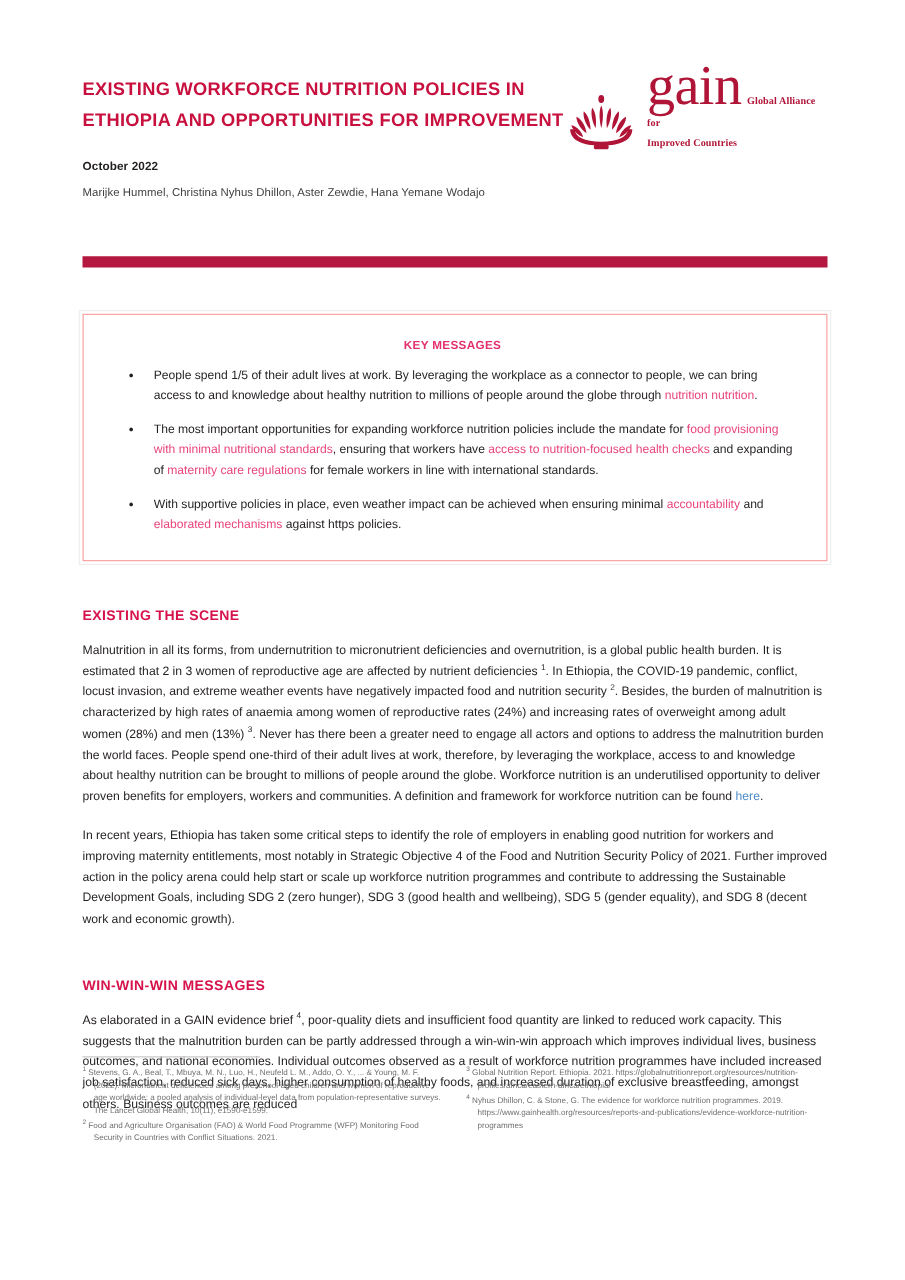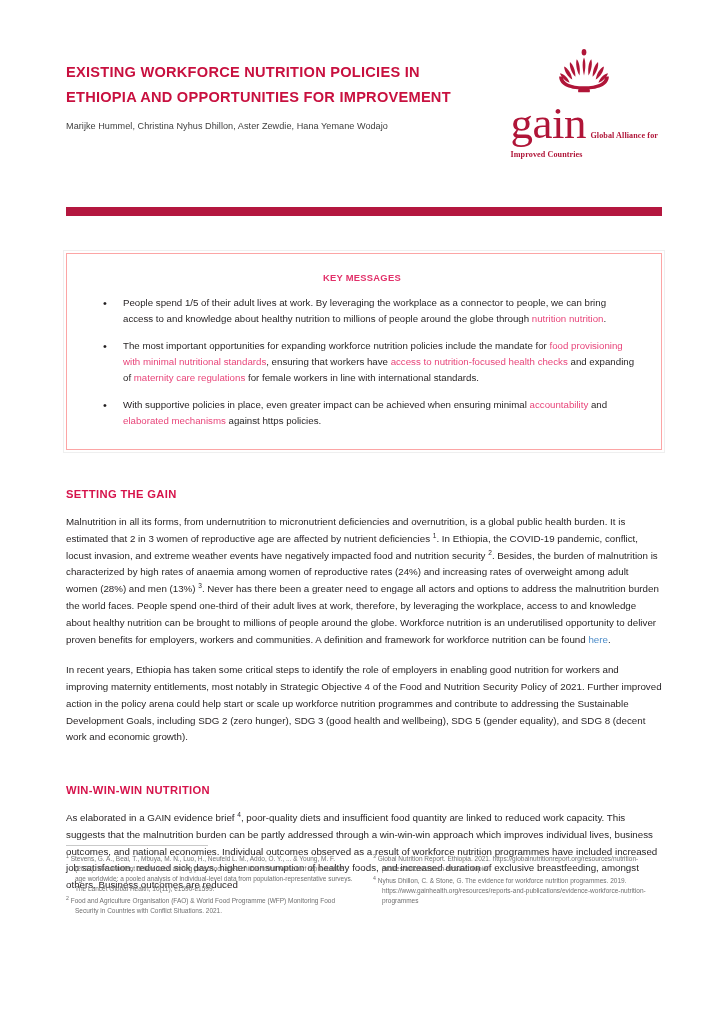--- a/index.html
+++ b/index.html
@@ -52,25 +52,24 @@
   .doc-authors {
     margin-top: 11px;
     font-size: 9.1px;
     color: #404040;
     letter-spacing: .05px;
   }
 
   
   .logo {
     display: flex;
-    align-items: center;
+    align-items: flex-end;
     gap: 9px;
     padding-top: 2px;
     padding-right: 4px;
-    flex-direction: column;
   }
   .logo-mark { width: 56px; height: 46px; flex: 0 0 auto; }
   .logo-text { line-height: 1; }
   .logo-word {
     font-family: "Liberation Serif", serif;
     font-size: 45px;
     line-height: 0.92;
     color: #b01538;
     letter-spacing: -0.5px;
     font-weight: normal;
@@ -189,20 +188,21 @@
 <body>
 
 <div class="page">
 
   <div class="header">
     <div class="header-left">
       <div class="doc-title">
         <span>EXISTING WORKFORCE NUTRITION POLICIES IN</span>
         <span class="line2">ETHIOPIA AND OPPORTUNITIES FOR IMPROVEMENT</span>
       </div>
+      <div class="doc-date">October 2022</div>
       <div class="doc-authors">Marijke Hummel, Christina Nyhus Dhillon, Aster Zewdie, Hana Yemane Wodajo</div>
     </div>
 
     <div class="logo">
       <span class="logo-mark">
         <svg viewBox="0 0 62 50" width="56" height="46" aria-hidden="true">
           <g fill="#b01538">
             <ellipse cx="31" cy="4.2" rx="2.6" ry="3.6"></ellipse>
             <path d="M31 10 C29 14 29 22 31 30 C33 22 33 14 31 10 Z"></path>
             <path d="M23 12 C21.5 16 22.5 24 26 30 C27 23 26 15.5 23 12 Z"></path>
@@ -228,29 +228,29 @@
     </div>
   </div>
 
   <div class="rule-red"></div>
 
   <div class="keybox">
     <div class="keybox-title">KEY MESSAGES</div>
     <ul class="key-list" id="key-list">
         <li><span class="bullet">•</span><span>People spend 1/5 of their adult lives at work. By leveraging the workplace as a connector to people, we can bring access to and knowledge about healthy nutrition to millions of people around the globe through </span><span class="hl">nutrition nutrition</span><span>.</span></li>
         <li><span class="bullet">•</span><span>The most important opportunities for expanding workforce nutrition policies include the mandate for </span><span class="hl">food provisioning with minimal nutritional standards</span><span>, ensuring that workers have </span><span class="hl">access to nutrition-focused health checks</span><span> and expanding of </span><span class="hl">maternity care regulations</span><span> for female workers in line with international standards.</span></li>
-        <li><span class="bullet">•</span><span>With supportive policies in place, even greater impact can be achieved when ensuring minimal </span><span class="hl">accountability</span><span> and </span><span class="hl">elaborated mechanisms</span><span> against https policies.</span></li>
+        <li><span class="bullet">•</span><span>With supportive policies in place, even weather impact can be achieved when ensuring minimal </span><span class="hl">accountability</span><span> and </span><span class="hl">elaborated mechanisms</span><span> against https policies.</span></li>
       </ul>
   </div>
 
   <div id="sections">
-      <div class="section-head">SETTING THE GAIN</div>
+      <div class="section-head">EXISTING THE SCENE</div>
       <p class="body"><span>Malnutrition in all its forms, from undernutrition to micronutrient deficiencies and overnutrition, is a global public health burden. It is estimated that 2 in 3 women of reproductive age are affected by nutrient deficiencies </span><sup>1</sup><span>. In Ethiopia, the COVID-19 pandemic, conflict, locust invasion, and extreme weather events have negatively impacted food and nutrition security </span><sup>2</sup><span>. Besides, the burden of malnutrition is characterized by high rates of anaemia among women of reproductive rates (24%) and increasing rates of overweight among adult women (28%) and men (13%) </span><sup>3</sup><span>. Never has there been a greater need to engage all actors and options to address the malnutrition burden the world faces. People spend one-third of their adult lives at work, therefore, by leveraging the workplace, access to and knowledge about healthy nutrition can be brought to millions of people around the globe. Workforce nutrition is an underutilised opportunity to deliver proven benefits for employers, workers and communities. A definition and framework for workforce nutrition can be found </span><a class="link" href="#">here</a><span>.</span></p>
       <p class="body"><span>In recent years, Ethiopia has taken some critical steps to identify the role of employers in enabling good nutrition for workers and improving maternity entitlements, most notably in Strategic Objective 4 of the Food and Nutrition Security Policy of 2021. Further improved action in the policy arena could help start or scale up workforce nutrition programmes and contribute to addressing the Sustainable Development Goals, including SDG 2 (zero hunger), SDG 3 (good health and wellbeing), SDG 5 (gender equality), and SDG 8 (decent work and economic growth).</span></p>
-      <div class="section-head">WIN-WIN-WIN NUTRITION</div>
+      <div class="section-head">WIN-WIN-WIN MESSAGES</div>
       <p class="body"><span>As elaborated in a GAIN evidence brief </span><sup>4</sup><span>, poor-quality diets and insufficient food quantity are linked to reduced work capacity. This suggests that the malnutrition burden can be partly addressed through a win-win-win approach which improves individual lives, business outcomes, and national economies. Individual outcomes observed as a result of workforce nutrition programmes have included increased job satisfaction, reduced sick days, higher consumption of healthy foods, and increased duration of exclusive breastfeeding, amongst others. Business outcomes are reduced</span></p>
     </div>
 
   <div class="footnotes">
     <div class="fn-col">
       <div class="fn-rule"></div>
       <div id="fn-left">
           <div class="fn-item"><span class="fn-num">1</span><span class="fn-body"> Stevens, G. A., Beal, T., Mbuya, M. N., Luo, H., Neufeld L. M., Addo, O. Y., ... &amp; Young, M. F. (2022). Micronutrient deficiencies among preschool-aged children and women of reproductive age worldwide: a pooled analysis of individual-level data from population-representative surveys. The Lancet Global Health, 10(11), e1590-e1599.</span></div>
           <div class="fn-item"><span class="fn-num">2</span><span class="fn-body"> Food and Agriculture Organisation (FAO) &amp; World Food Programme (WFP) Monitoring Food Security in Countries with Conflict Situations. 2021.</span></div>
         </div>

